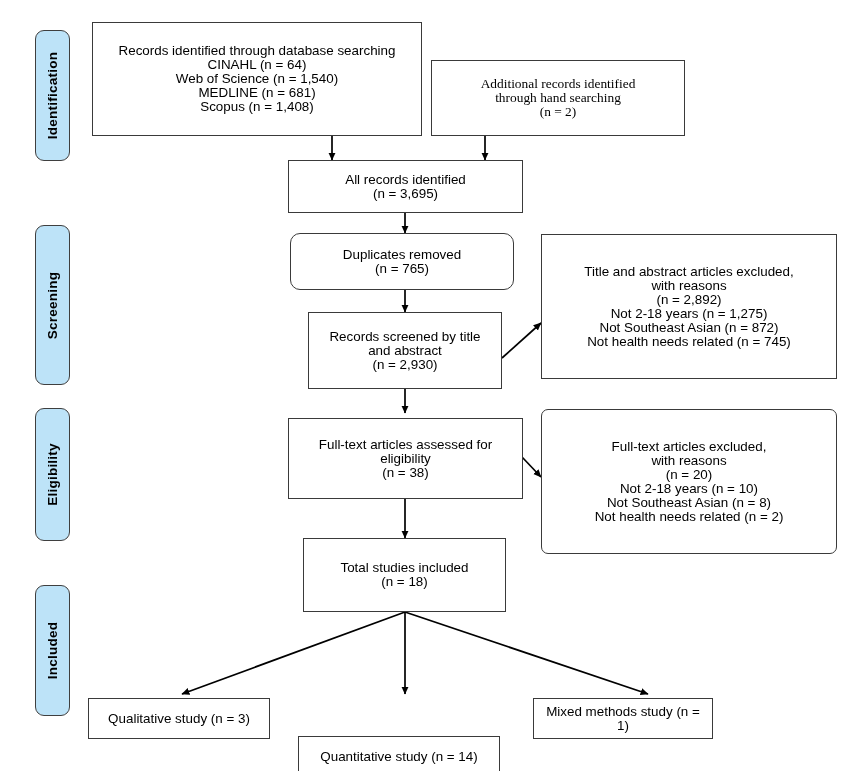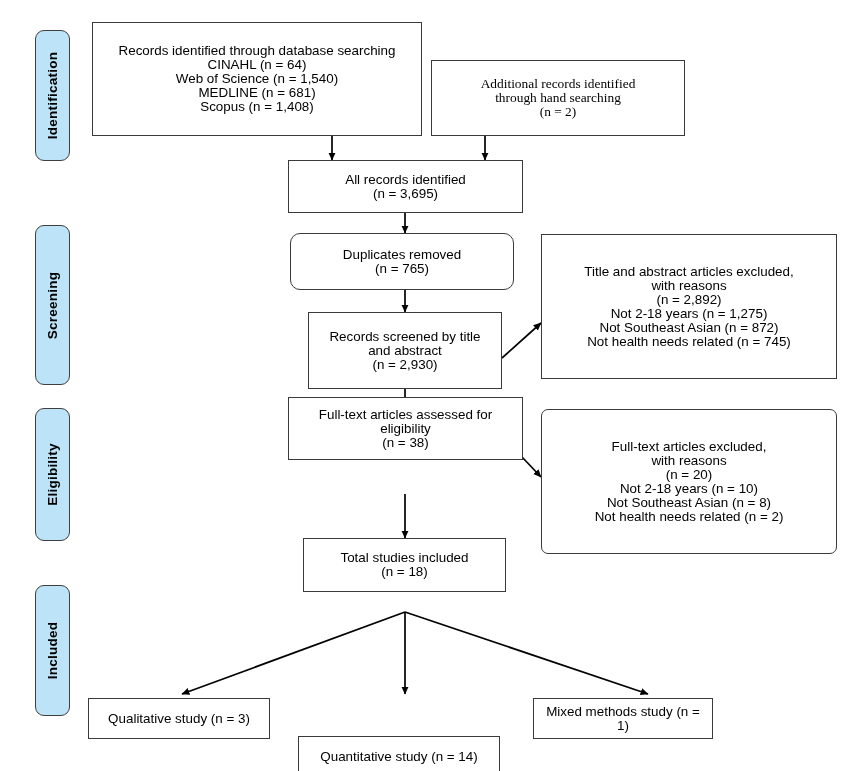--- a/index.html
+++ b/index.html
@@ -126,32 +126,32 @@
 and abstract
 (n = 2,930)</div>
 
   <div class="box" style="left:541px;top:234px;width:296px;height:145px;">Title and abstract articles excluded,
 with reasons
 (n = 2,892)
 Not 2-18 years (n = 1,275)
 Not Southeast Asian (n = 872)
 Not health needs related (n = 745)</div>
 
-  <div class="box" style="left:288px;top:397px;width:235px;height:63px;">Full-text articles assessed for
+  <div class="box" style="left:288px;top:418px;width:235px;height:81px;">Full-text articles assessed for
 eligibility
 (n = 38)</div>
 
   <div class="box" style="left:541px;top:409px;width:296px;height:145px;border-radius:7px;">Full-text articles excluded,
 with reasons
 (n = 20)
 Not 2-18 years (n = 10)
 Not Southeast Asian (n = 8)
 Not health needs related (n = 2)</div>
 
-  <div class="box" style="left:303px;top:538px;width:203px;height:54px;">Total studies included
+  <div class="box" style="left:303px;top:538px;width:203px;height:74px;">Total studies included
 (n = 18)</div>
 
   <div class="box" style="left:88px;top:698px;width:182px;height:41px;">Qualitative study (n = 3)</div>
 
   <div class="box" style="left:298px;top:698px;width:202px;height:41px;margin-top:38px;">Quantitative study (n = 14)</div>
 
   <div class="box" style="left:533px;top:698px;width:180px;height:41px;">Mixed methods study (n = 1)</div>
 
 </div>
 

